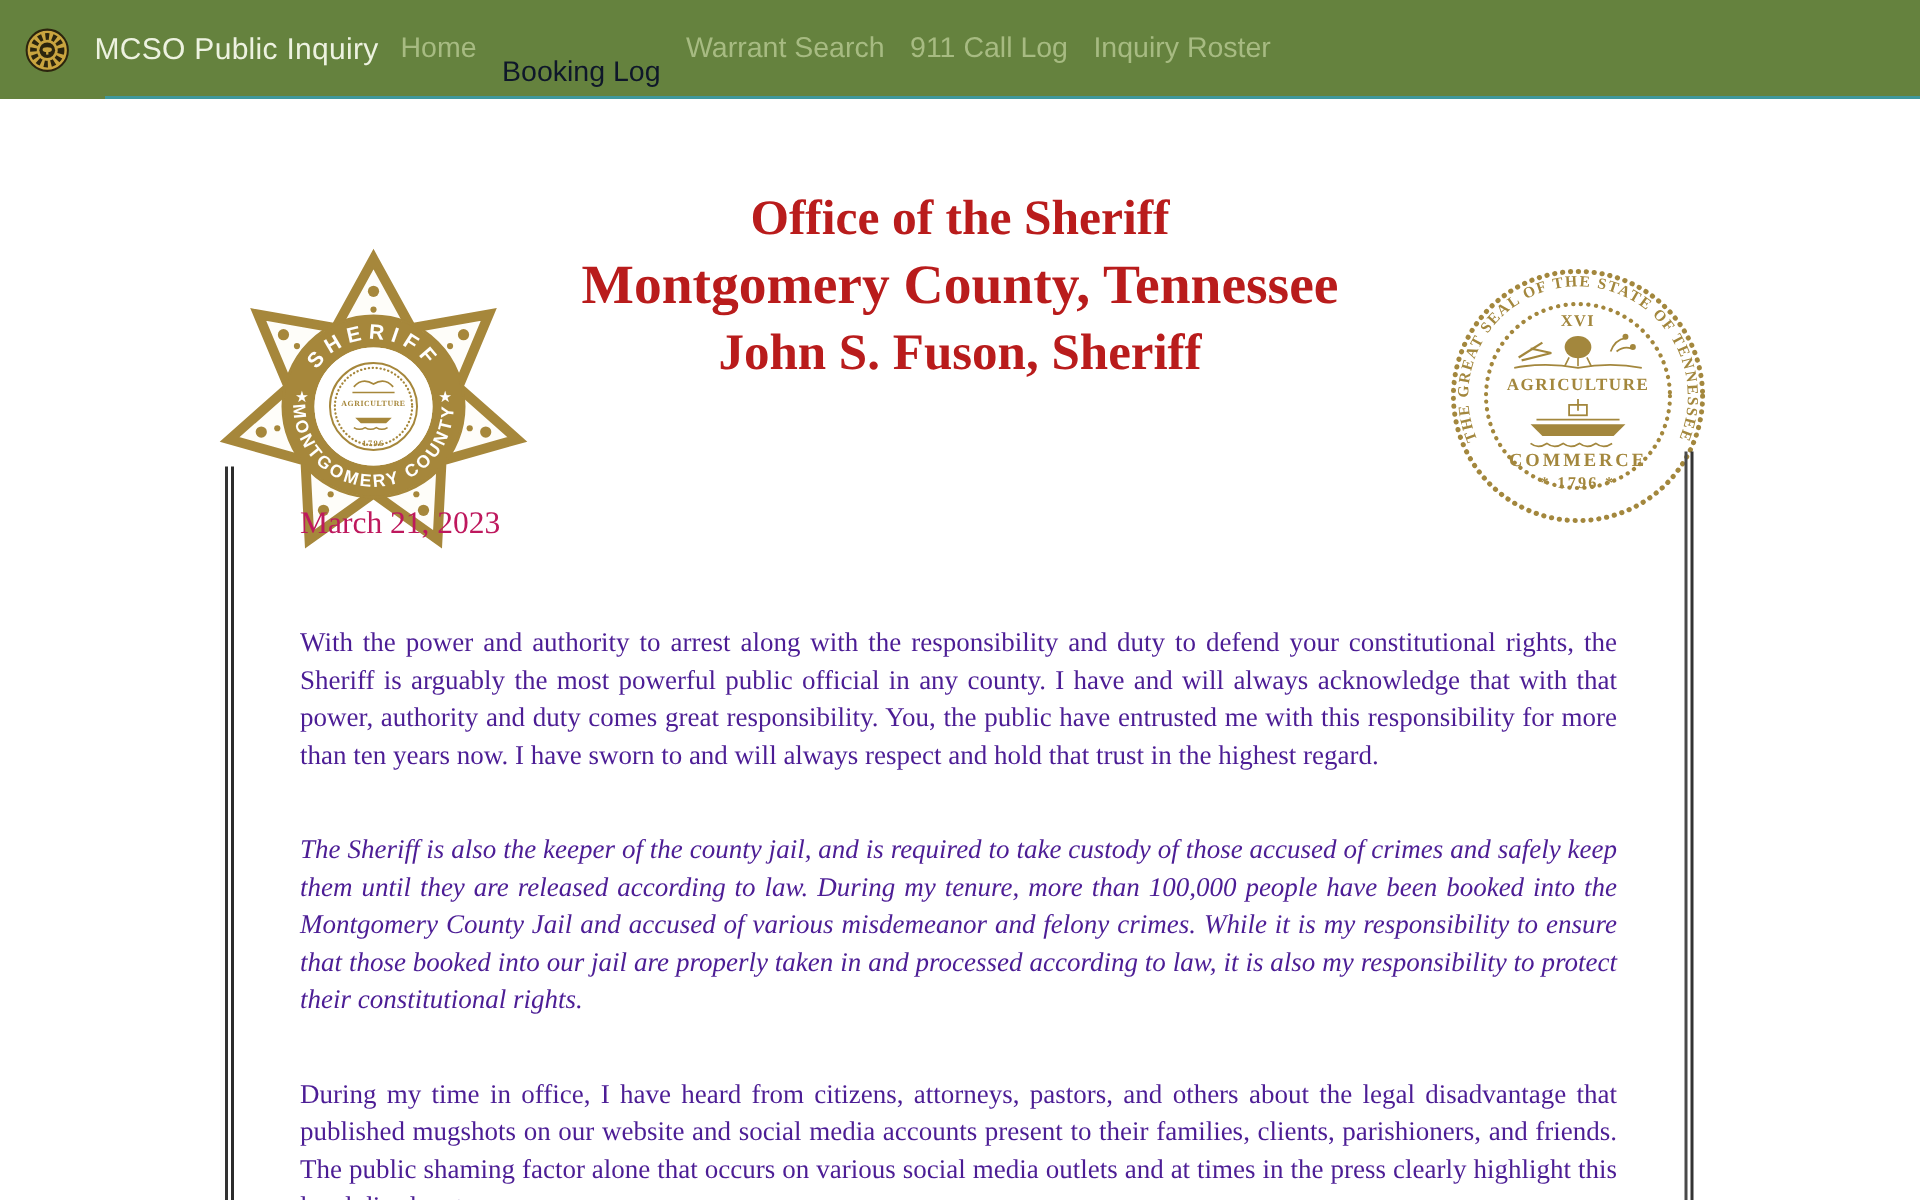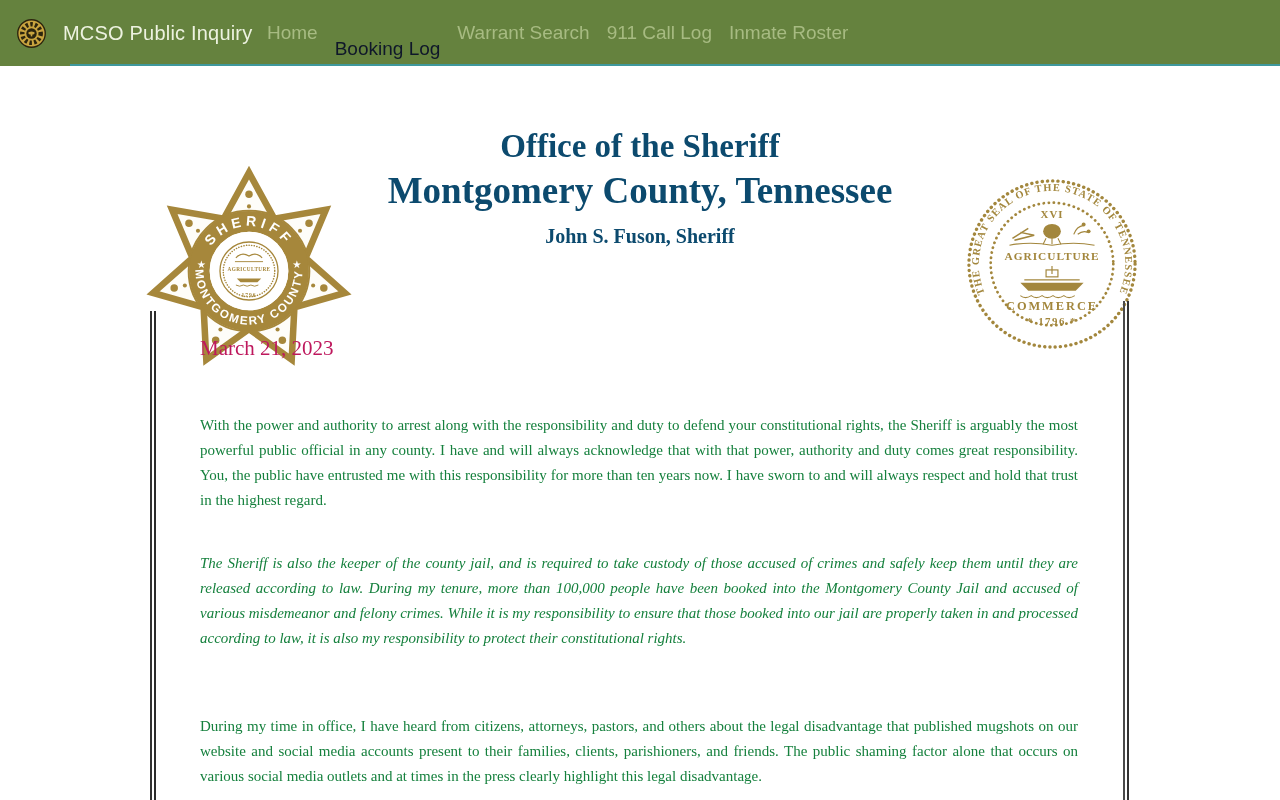--- a/index.html
+++ b/index.html
@@ -17,35 +17,35 @@
   .nav-link.active{color:#0f172a;margin-top:32px;}
   .accent-line{position:absolute;left:70px;top:64px;width:1210px;height:2px;background:#3f989c;}
 
   
   .document{position:absolute;left:0;top:66px;width:1280px;height:734px;background:#ffffff;}
 
   .star-badge{position:absolute;left:146px;top:99px;width:206px;height:212px;}
   .tn-seal{position:absolute;left:963px;top:109px;width:178px;height:178px;}
 
   .letter-heading{position:absolute;left:340px;top:58px;width:600px;text-align:center;
-                  font-family:"Liberation Serif",serif;font-weight:bold;color:#0c4a6e;}
+                  font-family:"Liberation Serif",serif;font-weight:bold;color:#b91c1c;}
   .lh1{font-size:33px;line-height:44px;}
   .lh2{font-size:37px;line-height:46px;}
-  .lh3{font-size:20px;line-height:44px;}
+  .lh3{font-size:34px;line-height:44px;}
 
   .scan-line{position:absolute;background:#333333;}
   .sl-l1{left:150px;top:245px;width:2px;height:489px;}
   .sl-l2{left:154px;top:245px;width:2px;height:489px;background:#2b2b2b;}
   .sl-r1{left:1123px;top:235px;width:2px;height:499px;background:#4a4a4a;}
   .sl-r2{left:1127px;top:235px;width:2px;height:499px;background:#333333;}
 
   .letter-date{position:absolute;left:200px;top:270px;font-family:"Liberation Serif",serif;
                font-size:21px;color:#be185d;}
   .para{position:absolute;left:200px;width:878px;font-family:"Liberation Serif",serif;
-        font-size:15px;line-height:25.1px;color:#15803d;text-align:justify;}
+        font-size:18px;line-height:25.1px;color:#4c1d95;text-align:justify;}
   .p1{top:332px;}
   .p2{top:470px;font-style:italic;}
   .p3{top:633px;}
 
   .gold{fill:#a6873b;}
   .seal-gold{fill:#a3873d;}
 </style>
 </head>
 <body>
 
@@ -60,21 +60,21 @@
         <ellipse cx="16" cy="15.6" rx="3.2" ry="1.6" fill="#c9a43f"></ellipse>
         <rect x="15.2" y="16.6" width="1.6" height="2.4" fill="#c9a43f"></rect>
       </svg>
       <span class="brand-title">MCSO Public Inquiry</span>
     </div>
     <nav class="main-nav">
       <a class="nav-link">Home</a>
       <a class="nav-link active">Booking Log</a>
       <a class="nav-link">Warrant Search</a>
       <a class="nav-link">911 Call Log</a>
-      <a class="nav-link">Inmate Roster</a>
+      <a class="nav-link">Inquiry Roster</a>
     </nav>
   </header>
   <div class="accent-line"></div>
 
   <main class="document">
 
     <svg class="star-badge" viewBox="0 0 220 220">
       <polygon points="110,5 136.9,54.1 192.1,44.5 170.4,96.2 212.4,133.4 158.5,148.7 155.6,204.6 110,172 64.4,204.6 61.5,148.7 7.6,133.4 49.6,96.2 27.9,44.5 83.1,54.1" fill="#fefdf9" stroke="#a6873b" stroke-width="7" stroke-linejoin="miter"></polygon>
 
       <g class="gold">

